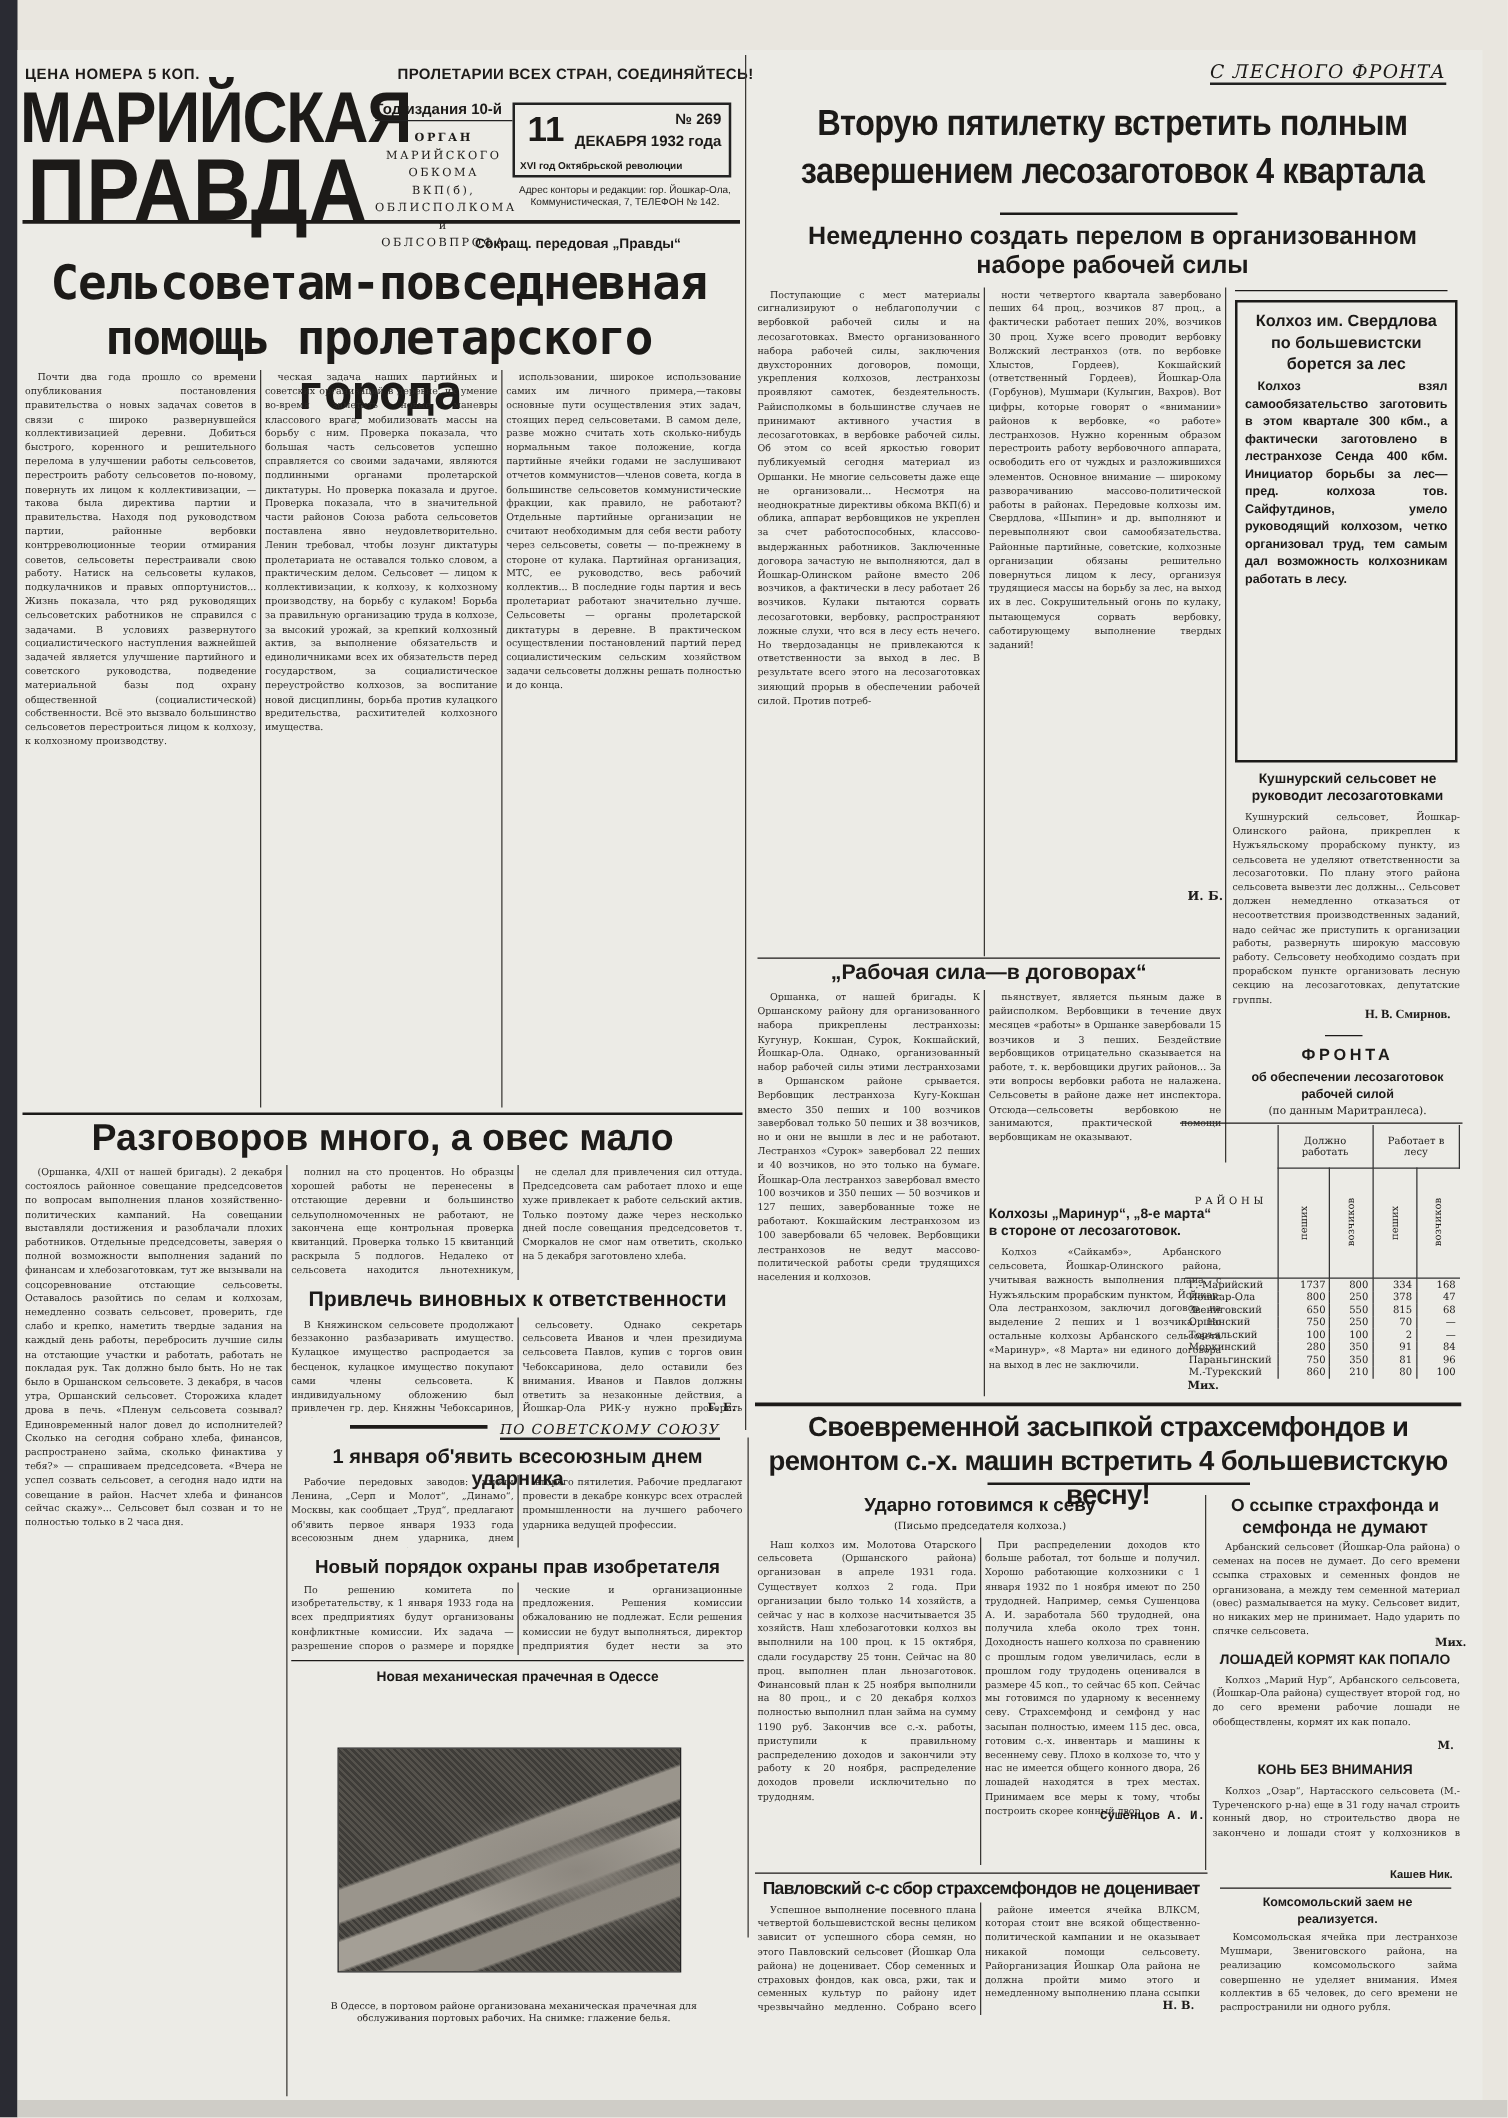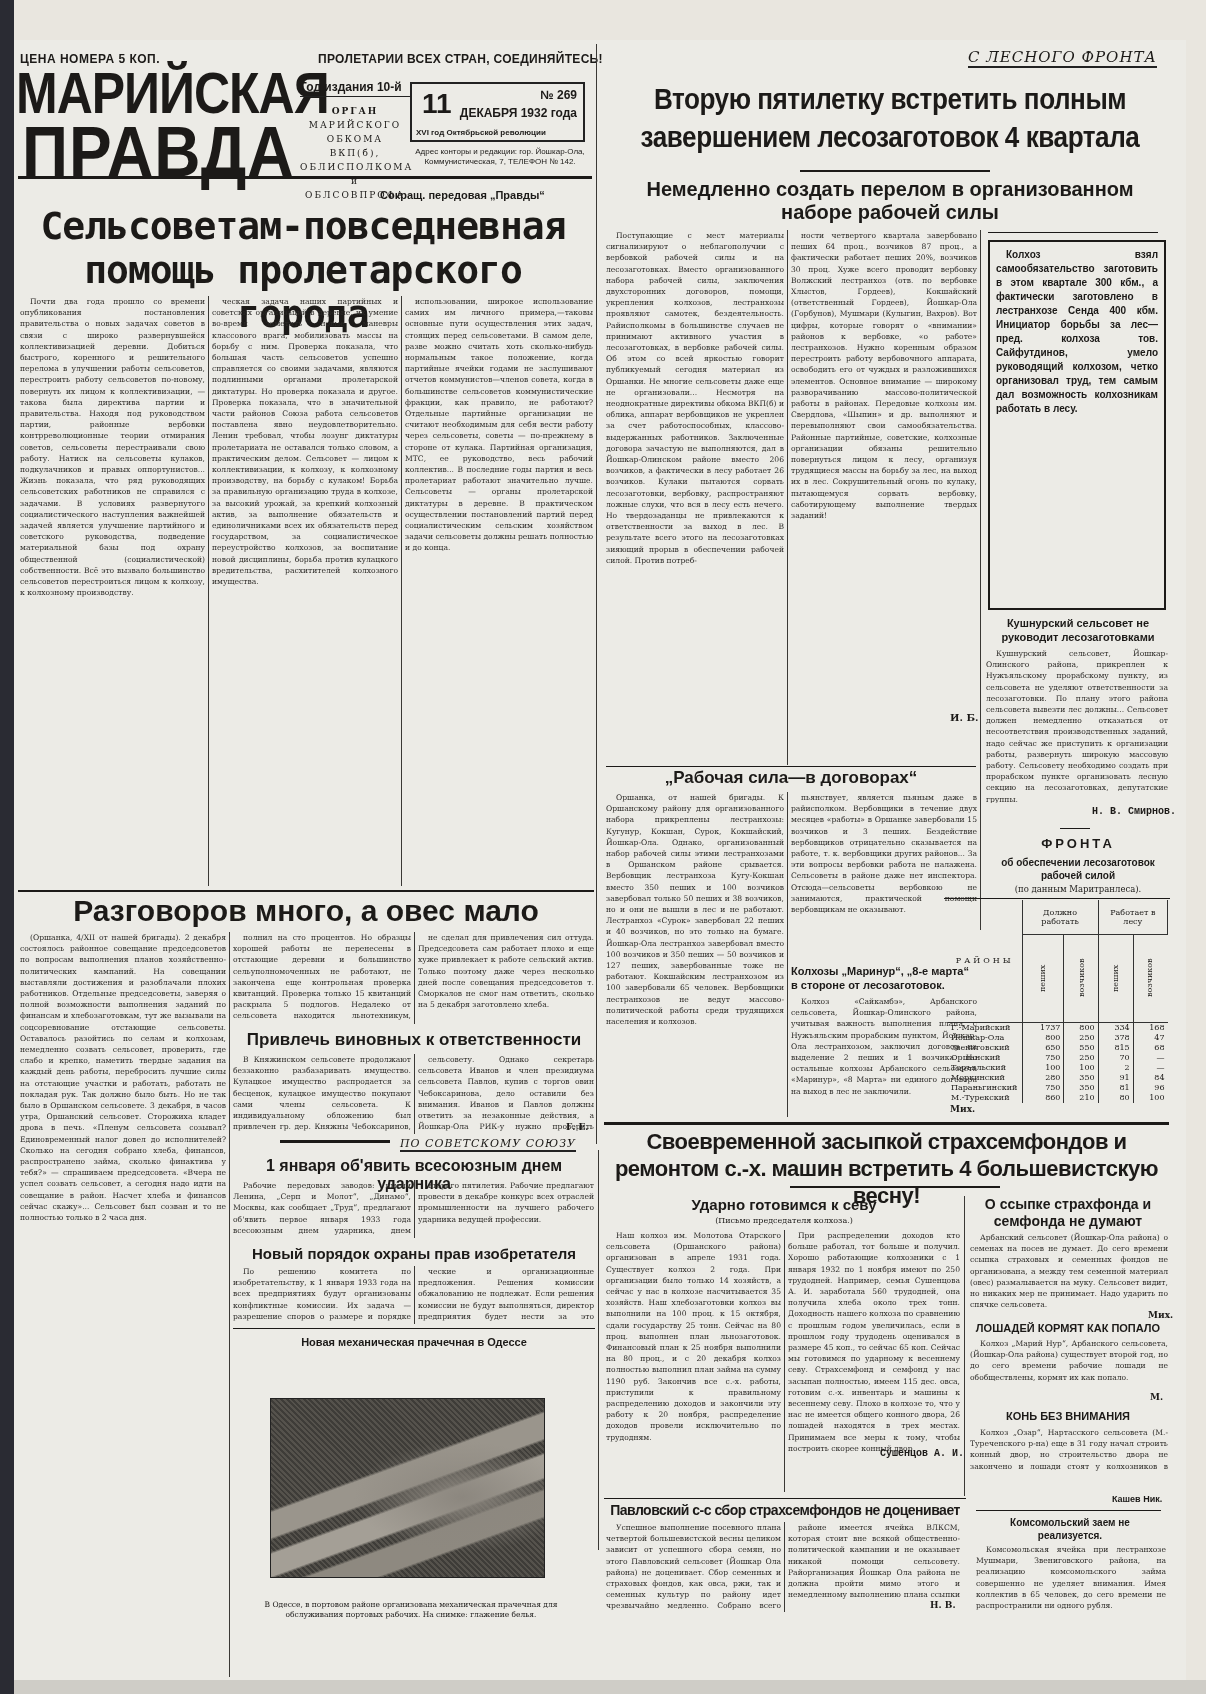--- a/index.html
+++ b/index.html
@@ -106,30 +106,31 @@
 </div>
 <div class="vrule" style="left:787px; top:230px; height:535px;"></div>
 <div class="col" style="left:791px; top:230px; width:186px; height:480px;">
   <p>ности четвертого квартала завербовано пеших 64 проц., возчиков 87 проц., а фактически работает пеших 20%, возчиков 30 проц. Хуже всего проводит вербовку Волжский лестранхоз (отв. по вербовке Хлыстов, Гордеев), Кокшайский (ответственный Гордеев), Йошкар-Ола (Горбунов), Мушмари (Кулыгин, Вахров). Вот цифры, которые говорят о «внимании» районов к вербовке, «о работе» лестранхозов. Нужно коренным образом перестроить работу вербовочного аппарата, освободить его от чуждых и разложившихся элементов. Основное внимание — широкому разворачиванию массово-политической работы в районах. Передовые колхозы им. Свердлова, «Шыпин» и др. выполняют и перевыполняют свои самообязательства. Районные партийные, советские, колхозные организации обязаны решительно повернуться лицом к лесу, организуя трудящиеся массы на борьбу за лес, на выход их в лес. Сокрушительный огонь по кулаку, пытающемуся сорвать вербовку, саботирующему выполнение твердых заданий!</p>
 </div>
 <div class="abs bold" style="left:950px; top:712px; font-size:10px;">И. Б.</div>
 <div class="vrule" style="left:980px; top:230px; height:700px;"></div>
 
 <div class="rule" style="left:988px; top:232px; width:170px; height:1px;"></div>
 <div class="boxed" style="left:988px; top:240px; width:178px; height:370px; padding:6px;">
+  <div class="h2" style="position:static; font-size:13px; line-height:17px; margin-bottom:4px;">Колхоз им. Свердлова по большевистски борется за лес</div>
   <div class="boxed-text">
     <p>Колхоз взял самообязательство заготовить в этом квартале 300 кбм., а фактически заготовлено в лестранхозе Сенда 400 кбм. Инициатор борьбы за лес—пред. колхоза тов. Сайфутдинов, умело руководящий колхозом, четко организовал труд, тем самым дал возможность колхозникам работать в лесу.</p>
   </div>
 </div>
 
 <div class="h2" style="left:986px; top:616px; width:184px; font-size:11px; line-height:14px;">Кушнурский сельсовет не руководит лесозаготовками</div>
 <div class="col" style="left:986px; top:648px; width:182px; height:155px;">
   <p>Кушнурский сельсовет, Йошкар-Олинского района, прикреплен к Нужъяльскому прорабскому пункту, из сельсовета не уделяют ответственности за лесозаготовки. По плану этого района сельсовета вывезти лес должны... Сельсовет должен немедленно отказаться от несоответствия производственных заданий, надо сейчас же приступить к организации работы, развернуть широкую массовую работу. Сельсовету необходимо создать при прорабском пункте организовать лесную секцию на лесозаготовках, депутатские группы.</p>
 </div>
-<div class="abs bold" style="left:1092px; top:806px; font-size:10px; font-family:Liberation Mono, monospace;">Н. В. Смирнов.</div>
+<div class="abs bold" style="left:1092px; top:806px; font-size:10px; font-family:Liberation Serif, serif;">Н. В. Смирнов.</div>
 
 <div class="rule" style="left:1060px; top:828px; width:30px; height:1px;"></div>
 <div class="h2" style="left:986px; top:836px; width:184px; font-size:13px; letter-spacing:3px;">ФРОНТА</div>
 <div class="h2" style="left:986px; top:856px; width:184px; font-size:10px; line-height:13px;">об обеспечении лесозаготовок рабочей силой</div>
 <div class="abs" style="left:986px; top:884px; width:184px; text-align:center; font-size:8.5px;">(по данным Маритранлеса).</div>
 <div class="rule" style="left:944px; top:898px; width:226px; height:1px;"></div>
 <table class="svodka" style="top:900px;">
   <thead>
     <tr>
       <th rowspan="2" style="width:74px; letter-spacing:3px;">РАЙОНЫ</th>

